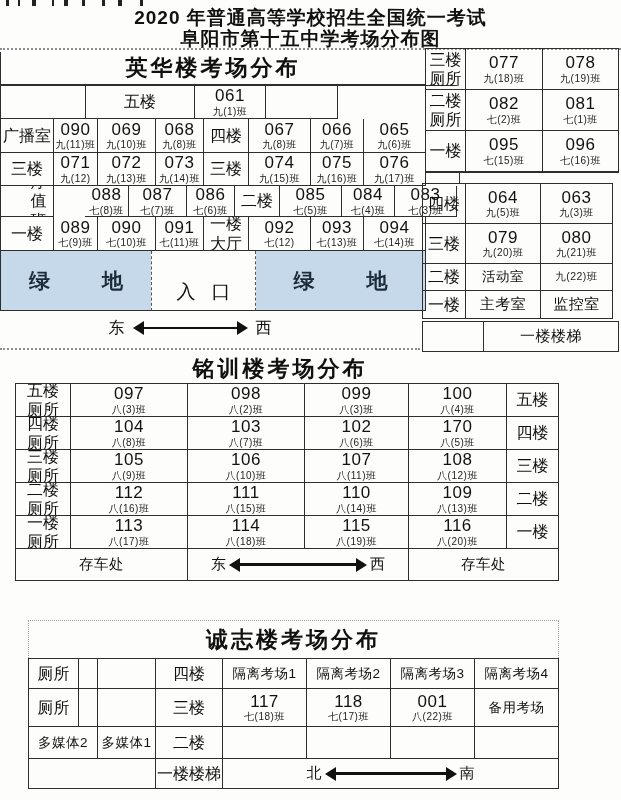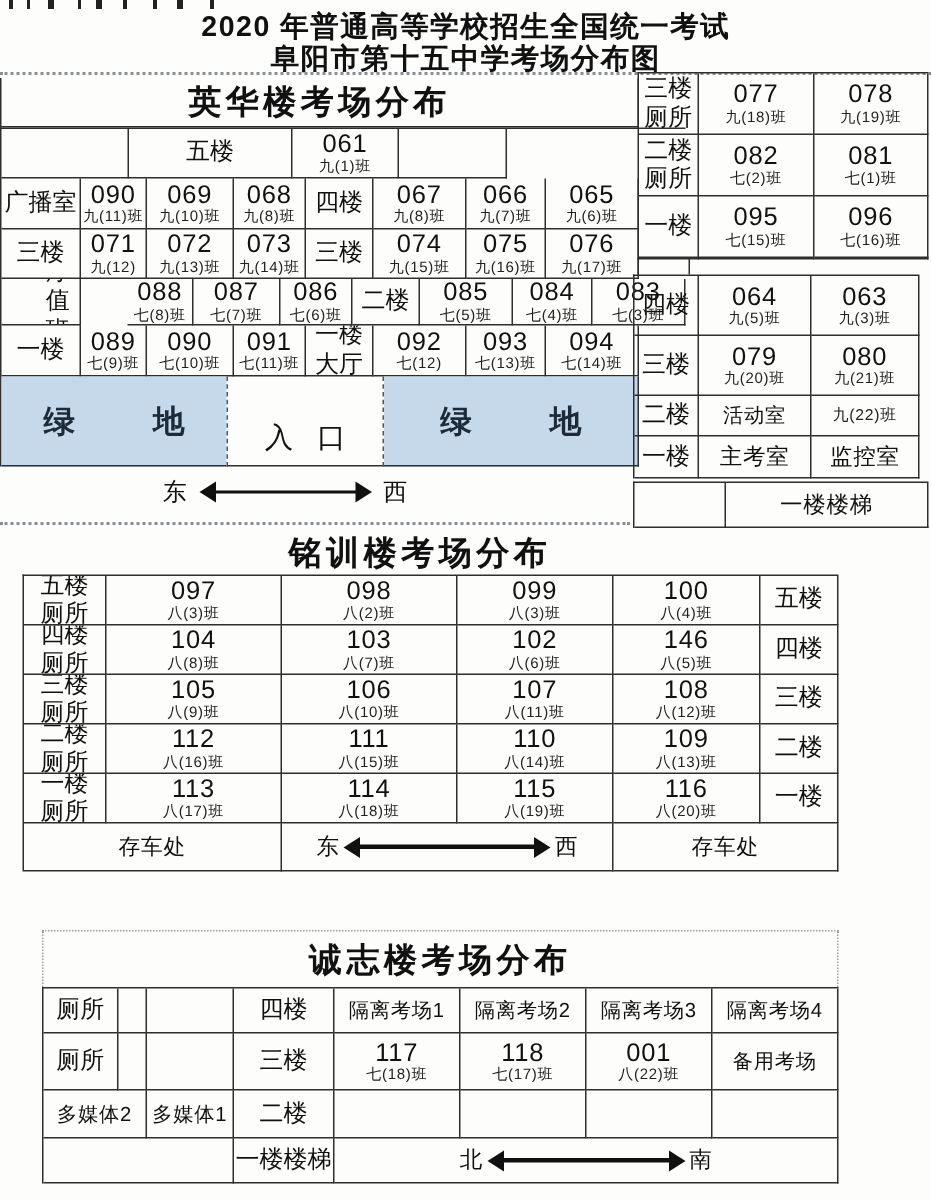--- a/index.html
+++ b/index.html
@@ -318,21 +318,21 @@
         </div>
         <div class="cell t-room" style="width: 117px;">
           <div class="num">103</div>
           <div class="cls">八(7)班</div>
         </div>
         <div class="cell t-room" style="width: 104px;">
           <div class="num">102</div>
           <div class="cls">八(6)班</div>
         </div>
         <div class="cell t-room" style="width: 98px;">
-          <div class="num">146</div>
+          <div class="num">170</div>
           <div class="cls">八(5)班</div>
         </div>
         <div class="cell t-label" style="width: 52px;">四楼</div>
       </div>
       <div class="row" style="height: 33px;">
         <div class="cell t-label" style="width: 55px;">三楼
 厕所</div>
         <div class="cell t-room" style="width: 117px;">
           <div class="num">105</div>
           <div class="cls">八(9)班</div>

